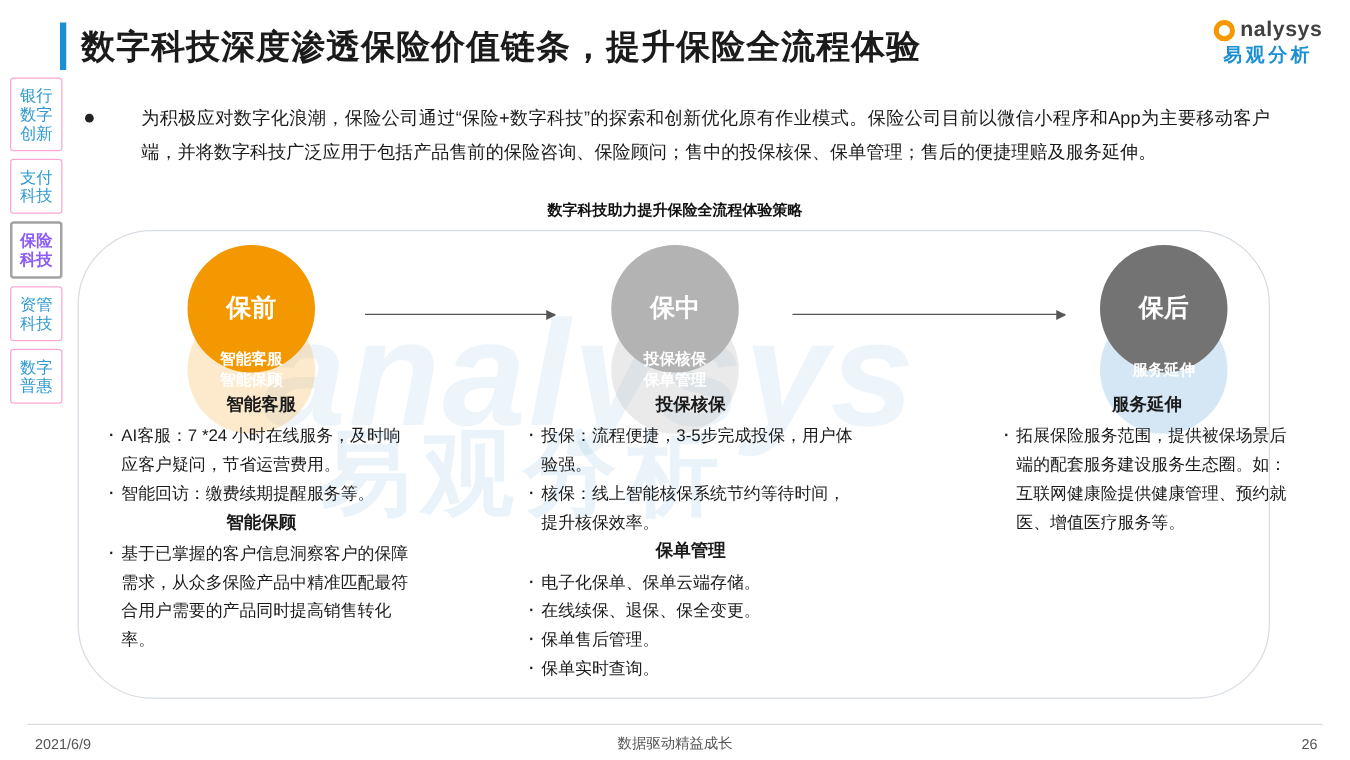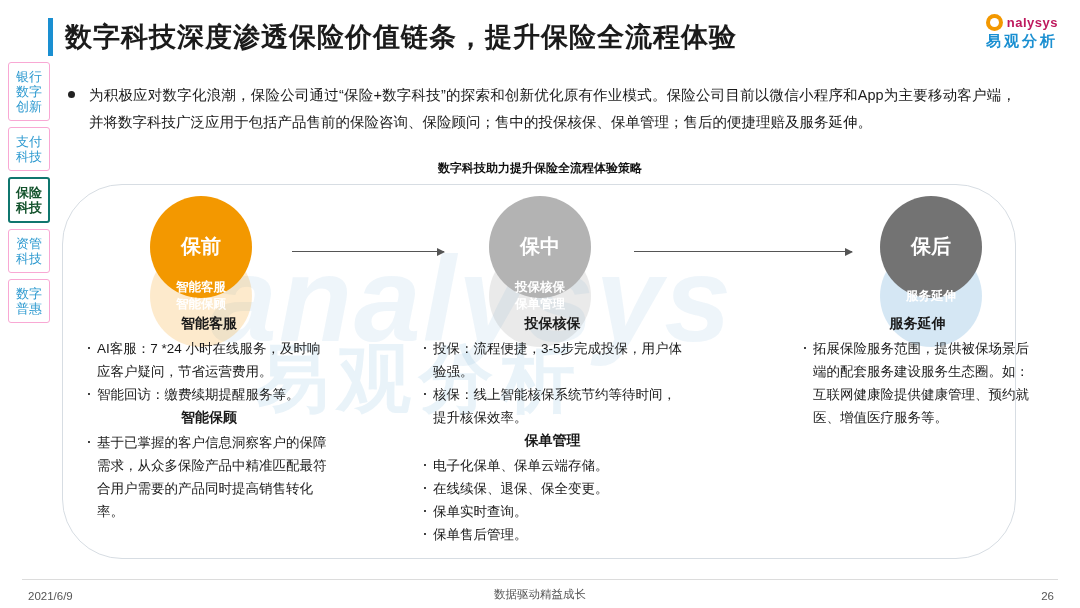--- a/index.html
+++ b/index.html
@@ -53,22 +53,22 @@
     color:#2e9ad0;
     font-size:13px;
     line-height:15px;
     text-align:center;
     padding:6px 2px;
     letter-spacing:0px;
     background:#ffffff;
   }
   .side-item.active {
     background:#ffffff;
-    color:#14532d;
-    border:2px solid #0f766e;
+    color:#8b5cf6;
+    border:2px solid #a3a3a3;
     font-weight:bold;
   }
 
   
   .title-bar {
     position:absolute;
     left:48px; top:18px;
     display:flex; align-items:center;
     z-index:3;
   }
@@ -98,33 +98,34 @@
     background:#f39800;
     position:relative;
   }
   .logo-mark:after{
     content:"";
     position:absolute; left:4px; top:4px;
     width:9px; height:9px; border-radius:50%;
     background:#fff;
   }
   .logo-word {
-    font-size:13px; color:#be185d; font-weight:bold; letter-spacing:0.5px;text-align:right;
+    font-size:17px; color:#404040; font-weight:bold; letter-spacing:0.5px;text-align:right;
   }
   .logo-sub {
     font-size:15px; color:#1a8fd1; font-weight:bold; margin-top:1px; letter-spacing:3px;
   }
 
   
   .intro {
     position:absolute;
     left:68px; top:82px;
     width:948px;
     display:flex;
     z-index:3;
+    gap:24px;
   }
   .bullet-dot {
     width:7px; height:7px;
     border-radius:50%;
     background:#222;
     margin-top:9px;
     margin-right:14px;
     flex:none;
   }
   .intro-text {
@@ -299,22 +300,22 @@
 <div class="col col-2">
   <div class="col-head">投保核保</div>
   <ul>
     <li>投保：流程便捷，3-5步完成投保，用户体验强。</li>
     <li>核保：线上智能核保系统节约等待时间，提升核保效率。</li>
   </ul>
   <div class="col-head">保单管理</div>
   <ul>
     <li>电子化保单、保单云端存储。</li>
     <li>在线续保、退保、保全变更。</li>
+    <li>保单售后管理。</li>
     <li>保单实时查询。</li>
-    <li>保单售后管理。</li>
   </ul>
 </div>
 
 <div class="col col-3">
   <div class="col-head">服务延伸</div>
   <ul>
     <li>拓展保险服务范围，提供被保场景后端的配套服务建设服务生态圈。如：互联网健康险提供健康管理、预约就医、增值医疗服务等。</li>
   </ul>
 </div>
 

